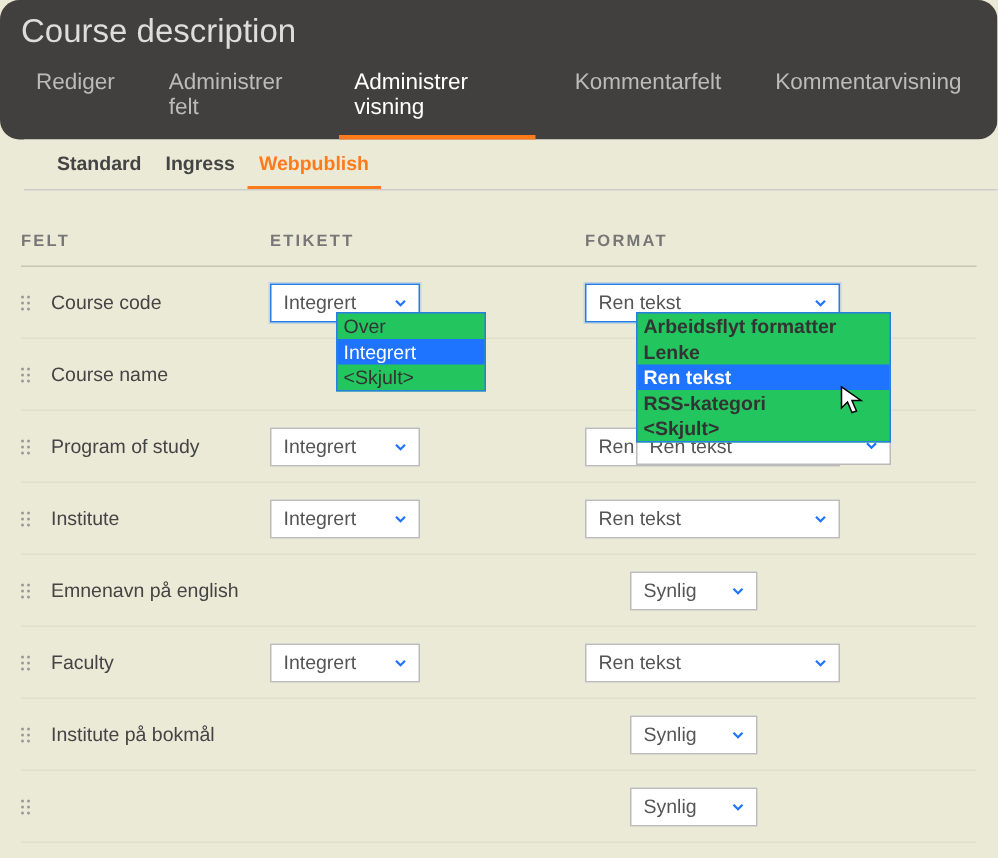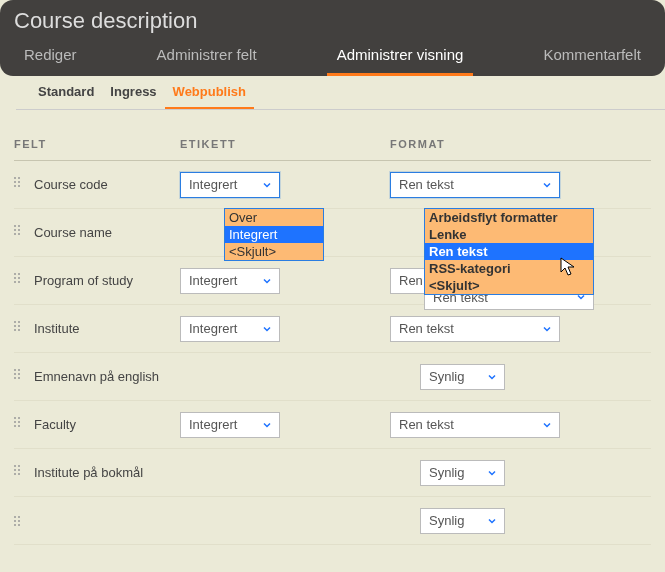--- a/index.html
+++ b/index.html
@@ -11,46 +11,47 @@
   .tabs1 .tab.active { color: #fff; border-bottom: 3px solid #ff7a1a; }
   .tabs2 { display: flex; gap: 0; padding: 0 14px; background: #ebead7; border-bottom: 1px solid #ccc; margin-left: 16px; }
   .tabs2 .tab2 { color: #444; font-size: 13px; font-weight: 700; padding: 8px 8px 8px; cursor: pointer; }
   .tabs2 .tab2.active { color: #ff7a1a; border-bottom: 2px solid #ff7a1a; }
   .table-area { padding: 28px 14px 0; }
   .thead { display: flex; border-bottom: 1px solid #c7c5b0; padding-bottom: 10px; font-size: 11px; letter-spacing: 1.5px; color: #777; font-weight: 700; }
   .col-felt { width: 166px; }
   .col-etikett { width: 210px; }
   .col-format { flex: 1; }
   .row { display: flex; align-items: center; height: 48px; border-bottom: 1px solid #e1dfca; }
-  .row .name { display: flex; gap: 10px; color: #444; }
+  .row .name { display: flex; align-items: center; gap: 10px; color: #444; }
   .drag-icon { display: inline-flex; flex-direction: column; gap: 2px; width: 10px; cursor: grab; }
   .drag-icon span { display: flex; gap: 2px; }
   .drag-icon i { width: 2px; height: 2px; background: #999; border-radius: 50%; display: inline-block; }
   .select { position: relative; width: 100px; height: 26px; border: 1px solid #bbb; background: #fff; display: flex; align-items: center; padding: 0 8px; color: #555; font-size: 13px; cursor: pointer; }
   .select.wide { width: 170px; }
   .select.narrow { width: 85px; }
   .select.open-blue { border: 1px solid #2a7de1; box-shadow: 0 0 0 1px rgba(42,125,225,0.2); }
   .chevron { position: absolute; right: 6px; top: 6px; }
   .chevron svg { width: 12px; height: 12px; }
-  .dropdown { position: absolute; background: #fdba74; border: 1px solid #2a7de1; z-index: 100; font-size: 13px; }
+  .dropdown { position: absolute; background: #22c55e; border: 1px solid #2a7de1; z-index: 100; font-size: 13px; }
   .dropdown .opt { padding: 1px 4px; color: #333; white-space: nowrap; cursor: pointer; }
   .dropdown .opt.sel { background: #1e73ff; color: #fff; }
   .cursor { position: absolute; z-index: 200; width: 16px; height: 20px; pointer-events: none; }
   .col-format .select { margin-left: 0; }
 </style>
 </head>
 <body>
 
 <div class="header">
   <div class="title">Course description</div>
   <div class="tabs1">
     <div class="tab">Rediger</div>
     <div class="tab">Administrer felt</div>
     <div class="tab active">Administrer visning</div>
     <div class="tab">Kommentarfelt</div>
+    <div class="tab">Kommentarvisning</div>
   </div>
 </div>
 
 <div class="tabs2">
   <div class="tab2">Standard</div>
   <div class="tab2">Ingress</div>
   <div class="tab2 active">Webpublish</div>
 </div>
 
 <div class="table-area">

